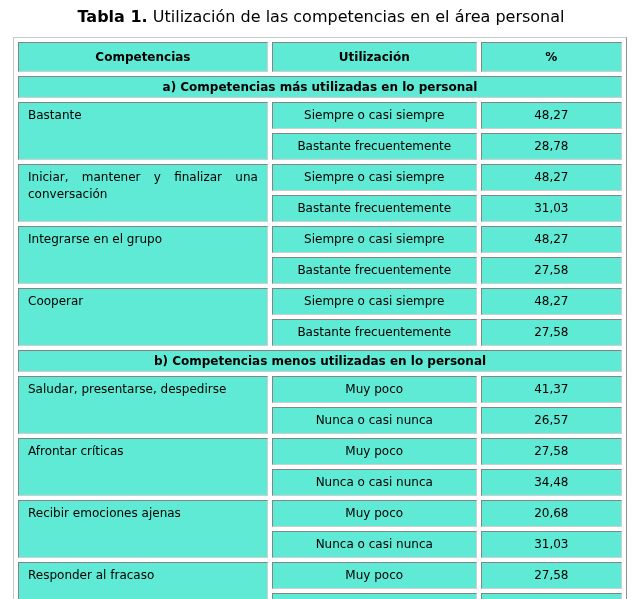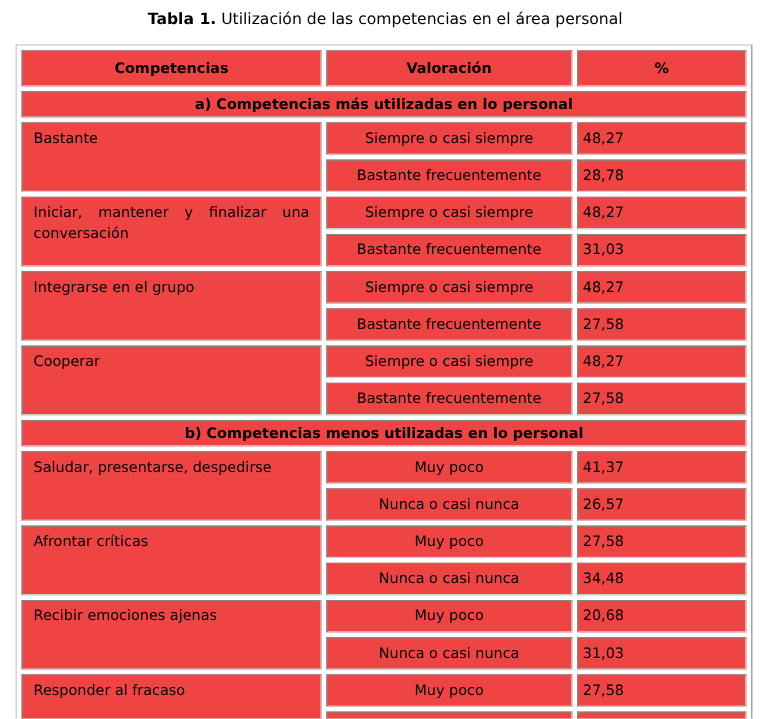--- a/index.html
+++ b/index.html
@@ -12,21 +12,21 @@
     width: 642px;
     height: 599px;
     background: #ffffff;
     font-family: "DejaVu Sans", "Liberation Sans", sans-serif;
     color: #000000;
     overflow: hidden;
   }
   .table-title {
     padding-top: 9px;
     text-align: center;
-    font-size: 13px;
+    font-size: 16px;
     line-height: 16px;
     white-space: nowrap;
   }
   .table-title .title-label {
     font-weight: bold;
   }
   table.data-table {
     margin: 12px 0 0 13px;
     width: 614px;
     border-collapse: separate;
@@ -36,21 +36,21 @@
     border-color: #c9c9c9 #8f8f8f #8f8f8f #c9c9c9;
     background: #ffffff;
     font-size: 12px;
   }
   col.c1 { width: 244px; }
   col.c2 { width: 200px; }
   col.c3 { width: 138px; }
   th, td {
     border: 1px solid;
     border-color: #848484 #cfcfcf #cfcfcf #848484;
-    background: #ef4444;
+    background: #5eead4;
     font-size: 12px;
     line-height: 17px;
   }
   th {
     height: 26px;
     font-weight: bold;
     text-align: center;
     padding: 1px 4px;
   }
   td.section-heading {
@@ -66,21 +66,21 @@
   }
   td.valoracion-cell {
     height: 23px;
     vertical-align: middle;
     text-align: center;
     padding: 1px 8px;
   }
   td.pct-cell {
     height: 23px;
     vertical-align: middle;
-    text-align: left;
+    text-align: center;
     padding: 1px 4px;
   }
 </style>
 </head>
 <body>
 
 <div class="page">
 
   <div class="table-title">
     <span class="title-label">Tabla 1.</span><span> Utilización de las competencias en el área personal</span>
@@ -88,21 +88,21 @@
 
   <table class="data-table">
     <colgroup>
       <col class="c1">
       <col class="c2">
       <col class="c3">
     </colgroup>
     <thead>
       <tr>
         <th>Competencias</th>
-        <th>Valoración</th>
+        <th>Utilización</th>
         <th>%</th>
       </tr>
     </thead>
     <tbody>
         <tr>
           <td colspan="3" class="section-heading">a) Competencias más utilizadas en lo personal</td>
         </tr>
         <tr>
           <td rowspan="2" class="competencia-cell">Bastante</td>
           <td class="valoracion-cell">Siempre o casi siempre</td>

